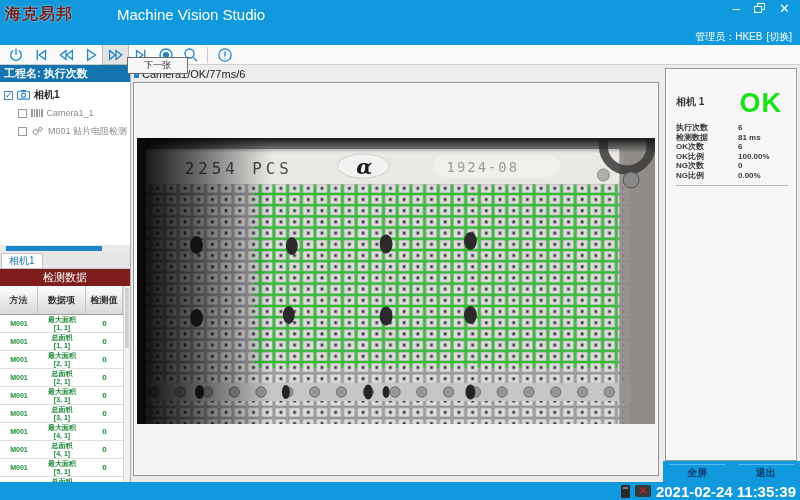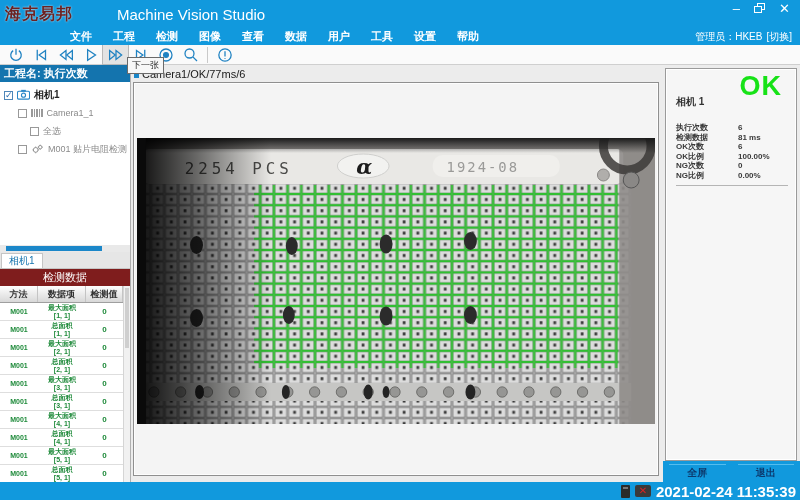--- a/index.html
+++ b/index.html
@@ -24,21 +24,21 @@
   .admin-area { position:absolute; right:8px; color:#fff; font-size:10px; display:flex; gap:4px; }
 
   
   .toolbar { height:20px; background:#fafafa; border-bottom:1px solid #cfcfcf; display:flex; align-items:center; padding-left:3px; }
   .tb-icon { width:25px; height:19px; display:flex; align-items:center; justify-content:center; }
   .tb-icon svg { width:18px; height:18px; stroke:#1f82c2; fill:none; stroke-width:1.7; }
   .tb-icon.active { background:#e3e3e3; outline:1px solid #b8b8b8; }
   .tb-sep { width:1px; height:16px; background:#c9c9c9; margin:0 4px; }
 
   .tooltip { position:absolute; left:127px; top:57px; background:#f7f7f7; border:1px solid #6a6a6a;
-             font-size:9px; color:#222; padding:1px 4px; z-index:50; }
+             font-size:9px; color:#222; padding:1px 16px; z-index:50; }
 
   
   .workspace { display:flex; height:417px; }
 
   
   .left-panel { width:131px; background:#fff; border-right:1px solid #b0b0b0; display:flex; flex-direction:column; }
   .lp-header { height:17px; background:#1474ae; color:#fff; font-size:11px; font-weight:bold; line-height:17px; padding-left:4px; }
   .tree { height:163px; padding-top:5px; }
   .tree-row { display:flex; align-items:center; gap:4px; height:16px; margin-bottom:2px; }
   .cb { width:9px; height:9px; border:1px solid #999; background:#fff; flex:0 0 9px;
@@ -54,21 +54,21 @@
   .splitter { height:7px; background:#e9e9e9; position:relative; }
   .splitter .thumb { position:absolute; left:6px; top:1px; height:5px; width:96px; background:#1b87c9; }
 
   .tab-strip { height:17px; background:#e6e6e6; border-bottom:1px solid #c5c5c5; display:flex; align-items:flex-end; }
   .tab { background:#fff; border:1px solid #c5c5c5; border-bottom:none; height:15px; padding:0 7px;
          font-size:10px; color:#1474ae; display:flex; align-items:center; margin-left:1px; }
 
   .table-title { height:17px; background:#7f1d1d; color:#fff; font-size:11px; text-align:center; line-height:17px; }
   .table-wrap { flex:1; display:flex; overflow:hidden; }
   .dtable { width:123px; }
-  .thead { display:grid; grid-template-columns:38px 48px 37px; height:17px;
+  .thead { display:grid; grid-template-columns:38px 48px 37px; height:29px;
            background:linear-gradient(#fefefe,#d8d8d8); border-bottom:1px solid #9f9f9f; }
   .thead div { font-size:9px; font-weight:bold; color:#333; display:flex; align-items:center; justify-content:center;
                border-right:1px solid #c4c4c4; }
   .trow { display:grid; grid-template-columns:38px 48px 37px; height:18px; border-bottom:1px solid #dedede; }
   .trow div { display:flex; flex-direction:column; align-items:center; justify-content:center;
               color:#1e8a3a; font-weight:bold; font-size:7px; line-height:7.5px; }
   .trow .val { font-size:8px; }
   .vscroll { width:8px; background:#f1f1f1; border-left:1px solid #d5d5d5; }
   .vscroll .thumb { margin:2px 1px; height:60px; background:#cfcfcf; }
 
@@ -79,21 +79,21 @@
   .image-box { position:absolute; left:2px; right:4px; top:17px; bottom:6px; background:#f4f4f4;
                border:1px solid #8f8f8f; box-shadow:inset 0 0 0 1px #fdfdfd; }
   .photo { position:absolute; left:3px; right:3px; top:55px; height:286px; }
   .photo svg { width:100%; height:100%; display:block; }
 
   
   .right-panel { width:137px; display:flex; flex-direction:column; background:#ececec; }
   .rp-box { flex:1; margin:3px 3px 0 2px; background:#f6f6f6; border:1px solid #9a9a9a;
             box-shadow:inset 0 0 0 1px #fff; padding:7px 8px 0 10px; position:relative; }
   .rp-camera { font-size:10px; font-weight:bold; color:#333; margin-top:19px; }
-  .rp-result { position:absolute; right:14px; top:2px; font-size:27px; font-weight:bold; color:#17e217;
+  .rp-result { position:absolute; right:14px; top:19px; font-size:27px; font-weight:bold; color:#17e217;
                letter-spacing:1px; }
   .stats { margin-top:14px; }
   .stat-row { display:flex; height:9.5px; align-items:center; }
   .stat-label { width:62px; font-size:8px; font-weight:bold; color:#3a3a3a; }
   .stat-value { font-size:8px; font-weight:bold; color:#3a3a3a; }
   .rp-divider { border-top:1px solid #b5b5b5; margin-top:5px; }
   .rp-buttons { height:21px; background:#1199dd; display:flex; align-items:center; }
   .rp-btn { flex:1; text-align:center; font-size:10px; font-weight:bold; color:#0c3a6e;
             border-top:1px solid #55bdee; margin:0 6px; padding-top:1px; }
 
@@ -113,32 +113,20 @@
   <span class="logo">海克易邦</span>
   <span class="app-title">Machine Vision Studio</span>
   <div class="win-controls">
     <span class="win-btn">–</span>
     <span class="win-btn"><span class="restore-glyph"><i></i><i></i></span></span>
     <span class="win-btn">✕</span>
   </div>
 </div>
 
 <div class="menubar">
-  <div id="menu-items" style="display:flex;">
-      <span class="menu-item">文件</span>
-      <span class="menu-item">工程</span>
-      <span class="menu-item">检测</span>
-      <span class="menu-item">图像</span>
-      <span class="menu-item">查看</span>
-      <span class="menu-item">数据</span>
-      <span class="menu-item">用户</span>
-      <span class="menu-item">工具</span>
-      <span class="menu-item">设置</span>
-      <span class="menu-item">帮助</span>
-    </div>
   <div class="admin-area">
     <span>管理员：HKEB</span>
     <span>[切换]</span>
   </div>
 </div>
 
 <div class="toolbar">
   <span class="tb-icon">
     <svg viewBox="0 0 24 24">
         <path d="M12 3.5v8"></path>
@@ -218,24 +206,20 @@
       <div class="tree-row" style="padding-left:18px;">
         <span class="cb"></span>
         <span class="barcode-icon">
             <i></i>
             <i></i>
             <i></i>
             <i></i>
             <i></i>
           </span>
         <span class="tree-label-sub">Camera1_1</span>
-      </div>
-      <div class="tree-row" style="padding-left:30px;">
-        <span class="cb"></span>
-        <span class="tree-label-sub">全选</span>
       </div>
       <div class="tree-row" style="padding-left:18px;">
         <span class="cb"></span>
         <span class="gear-icon">
           <svg viewBox="0 0 14 11">
               <circle cx="5" cy="6.5" r="2.6"></circle>
               <path d="M5 2.8v1M5 9.2v1M1.5 6.5h1M7.5 6.5h1"></path>
               <circle cx="10" cy="3.5" r="1.9"></circle>
               <path d="M10 0.8v0.8M10 5.4v0.8M7.3 3.5h0.8M11.9 3.5h0.8"></path>
             </svg>

